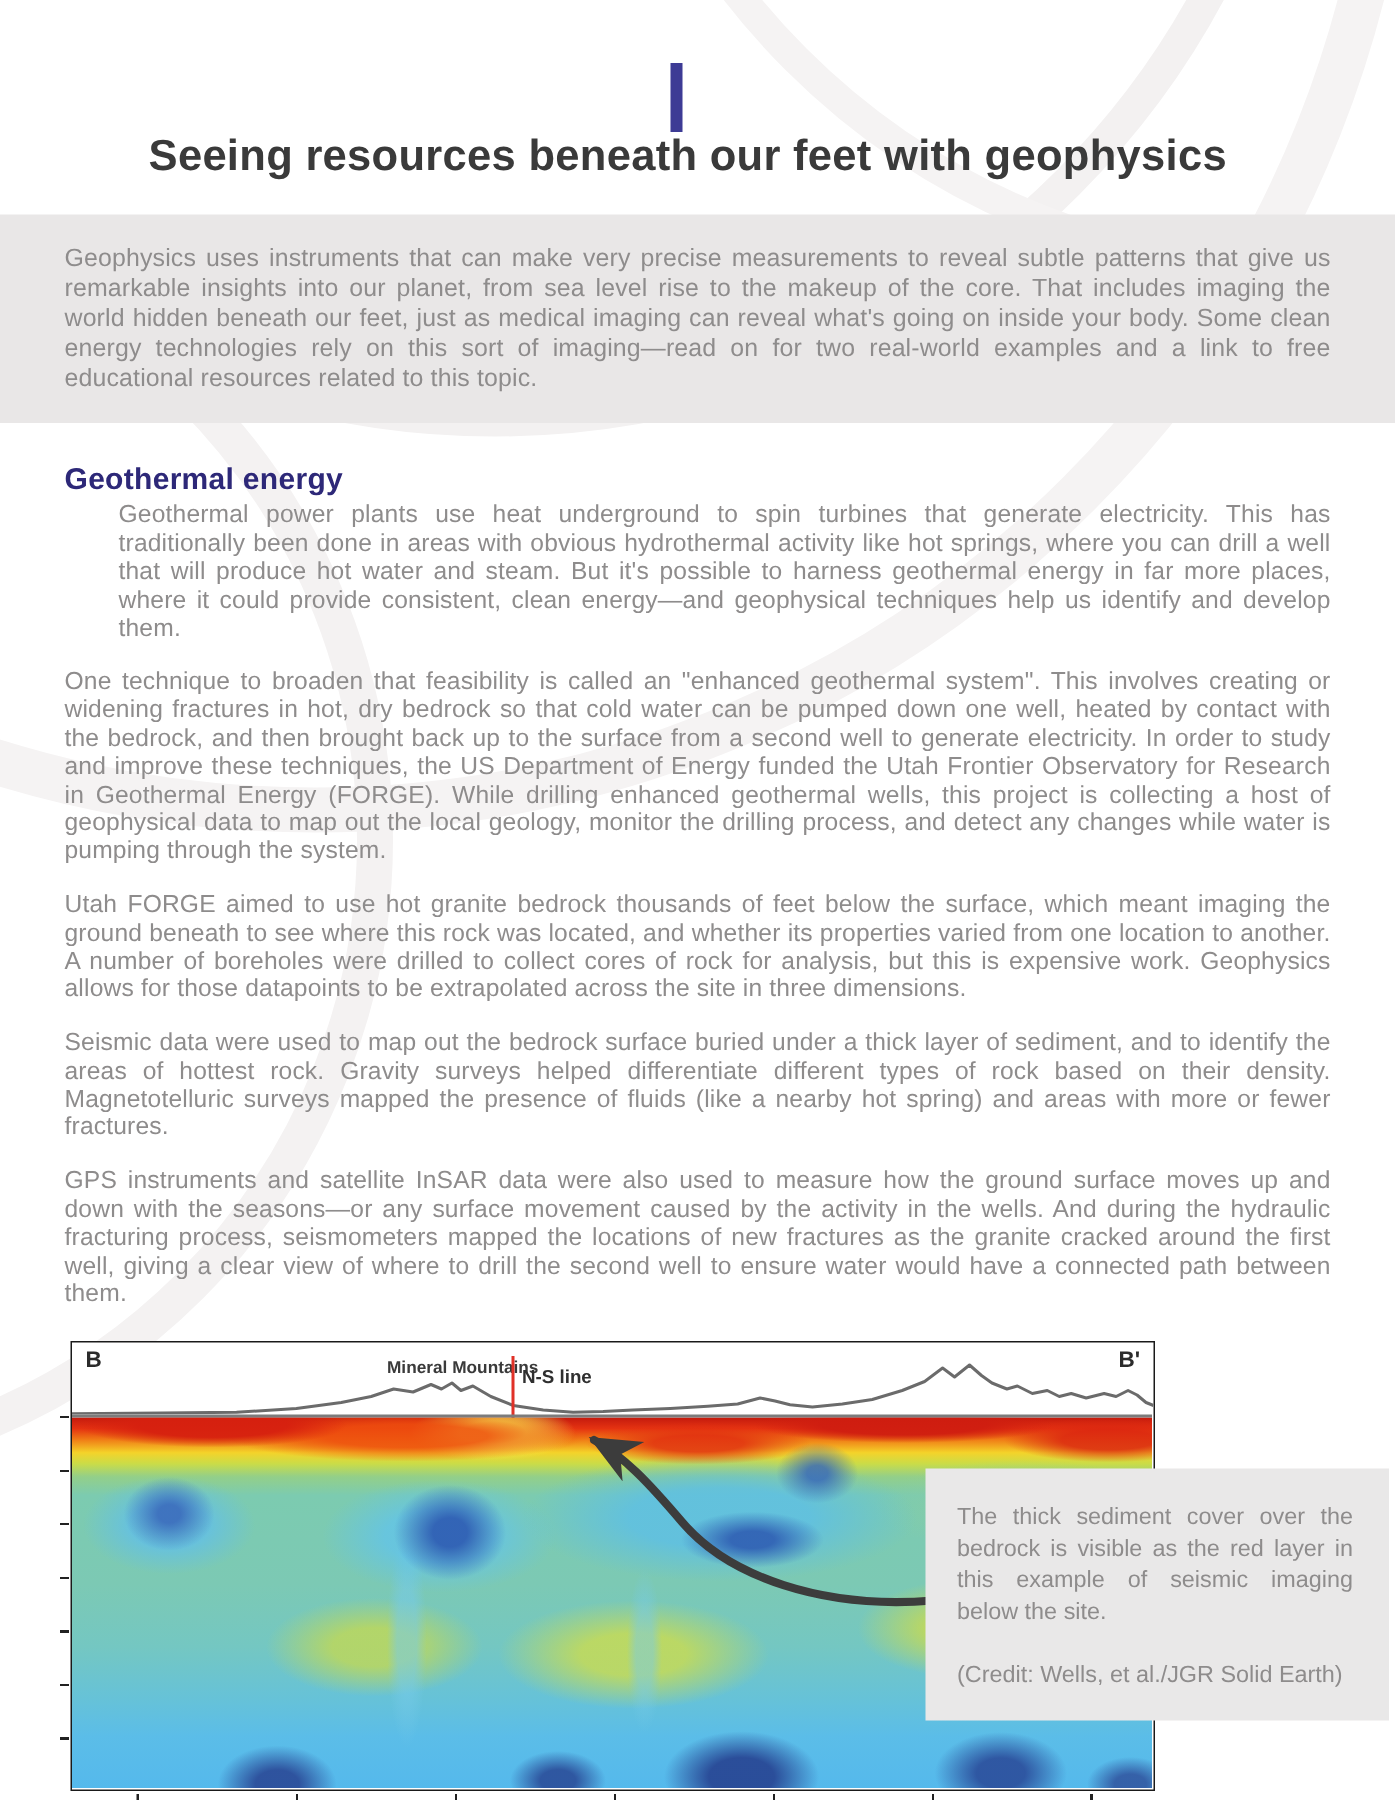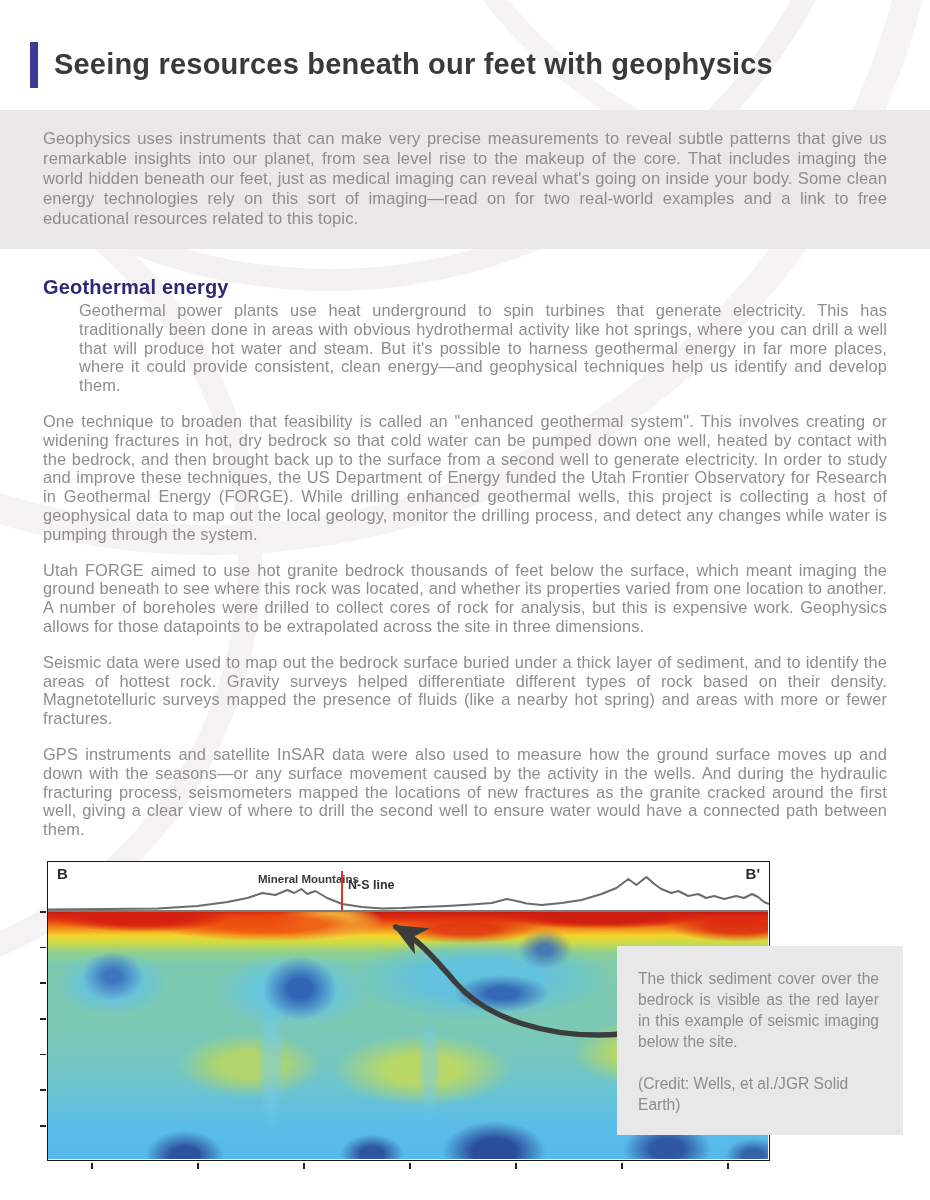--- a/index.html
+++ b/index.html
@@ -5,21 +5,21 @@
   html,body{margin:0;padding:0;}
   body{
     width:930px;height:1200px;overflow:hidden;position:relative;
     background:#ffffff;
     font-family:"Liberation Sans","DejaVu Sans",sans-serif;
   }
   .bg-arcs{position:absolute;left:0;top:0;z-index:0;pointer-events:none;}
   .content{position:relative;z-index:1;}
 
   
-  .header{display:flex;align-items:center;padding:42px 43px 0 30px;}
+  .header{display:flex;align-items:center;padding:42px 43px 0 30px;flex-direction:column;}
   .accent-bar{width:8px;height:46px;background:#3d3b95;margin-right:16px;flex:0 0 auto;}
   h1.title{
     margin:0;font-size:29px;line-height:1.15;font-weight:700;color:#3a3a3a;
     letter-spacing:0.2px;
   }
 
   
   .intro-box{
     margin-top:22px;background:#e9e7e7;padding:19px 43px 20px 43px;
   }
@@ -100,21 +100,21 @@
   .ticks-left{
     position:absolute;left:-8px;top:49px;width:6px;height:216px;
     background:repeating-linear-gradient(180deg,#222 0 1.6px,transparent 1.6px 35.7px);
   }
   .ticks-bottom{
     position:absolute;left:43px;bottom:-9px;height:6px;width:638px;
     background:repeating-linear-gradient(90deg,#222 0 1.6px,transparent 1.6px 106px);
   }
   .arrow-svg{position:absolute;left:0;top:0;width:930px;height:345px;pointer-events:none;}
   .caption-box{
-    position:absolute;left:617px;top:90px;width:286px;box-sizing:border-box;
+    position:absolute;left:617px;top:90px;width:309px;box-sizing:border-box;
     background:#e9e8e8;padding:22px 24px 20px 21px;
   }
   .caption-box p{margin:0;color:#8e8c8c;font-size:15.6px;line-height:21px;}
   .caption-box .caption{text-align:justify;}
   .caption-box .credit{margin-top:21px;}
 </style>
 </head>
 <body>
 
 <svg class="bg-arcs" width="930" height="1200" viewBox="0 0 930 1200">

